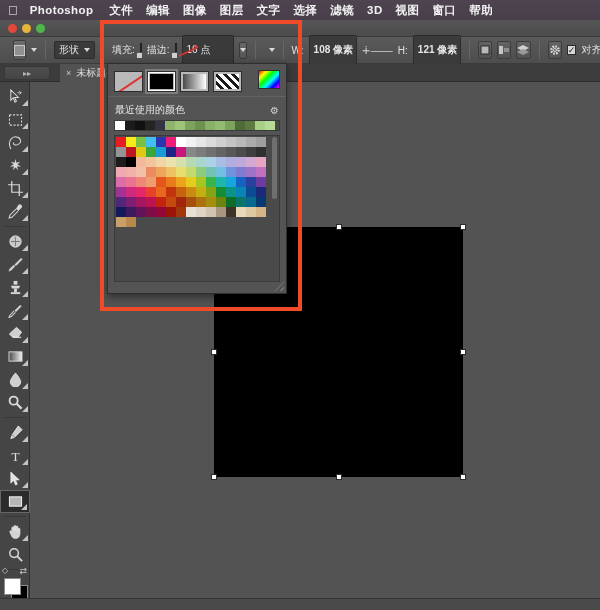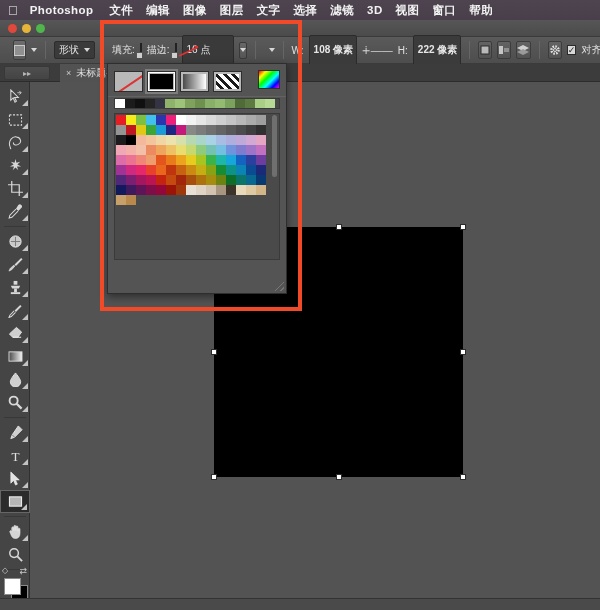--- a/index.html
+++ b/index.html
@@ -269,21 +269,21 @@
   <div class="strokeline"></div>
   <div class="caret"></div>
   <div class="sep"></div>
   <span class="lbl">W:</span>
   <div class="numbox wh">
     <span>108 像素</span>
   </div>
   <span class="linkicon">∔——</span>
   <span class="lbl">H:</span>
   <div class="numbox wh">
-    <span>222 像素</span>
+    <span>121 像素</span>
   </div>
   <div class="sep"></div>
   <div class="optbtn">
     <svg width="12" height="12">
         <rect x="2" y="2" width="8" height="8" fill="#b9b9b9" stroke="#2b2b2b"></rect>
       </svg>
   </div>
   <div class="optbtn">
     <svg width="12" height="12">
         <rect x="1" y="2" width="4" height="8" fill="#c6c6c6"></rect>
@@ -501,20 +501,24 @@
         <span class="grad"></span>
       </div>
     <div class="fmode">
         <span class="pat"></span>
       </div>
     <div id="pickerbtn"></div>
   </div>
 
   <div id="panel-sep"></div>
 
+  <div id="recent-head">
+    <span>最近使用的颜色</span>
+    <span id="gear">⚙</span>
+  </div>
 
   <div id="recentstrip">
       <i style="background: rgb(255, 255, 255);"></i>
       <i style="background: rgb(27, 27, 27);"></i>
       <i style="background: rgb(16, 16, 16);"></i>
       <i style="background: rgb(36, 36, 36);"></i>
       <i style="background: rgb(51, 51, 68);"></i>
       <i style="background: rgb(143, 179, 106);"></i>
       <i style="background: rgb(158, 196, 122);"></i>
       <i style="background: rgb(127, 163, 92);"></i>

